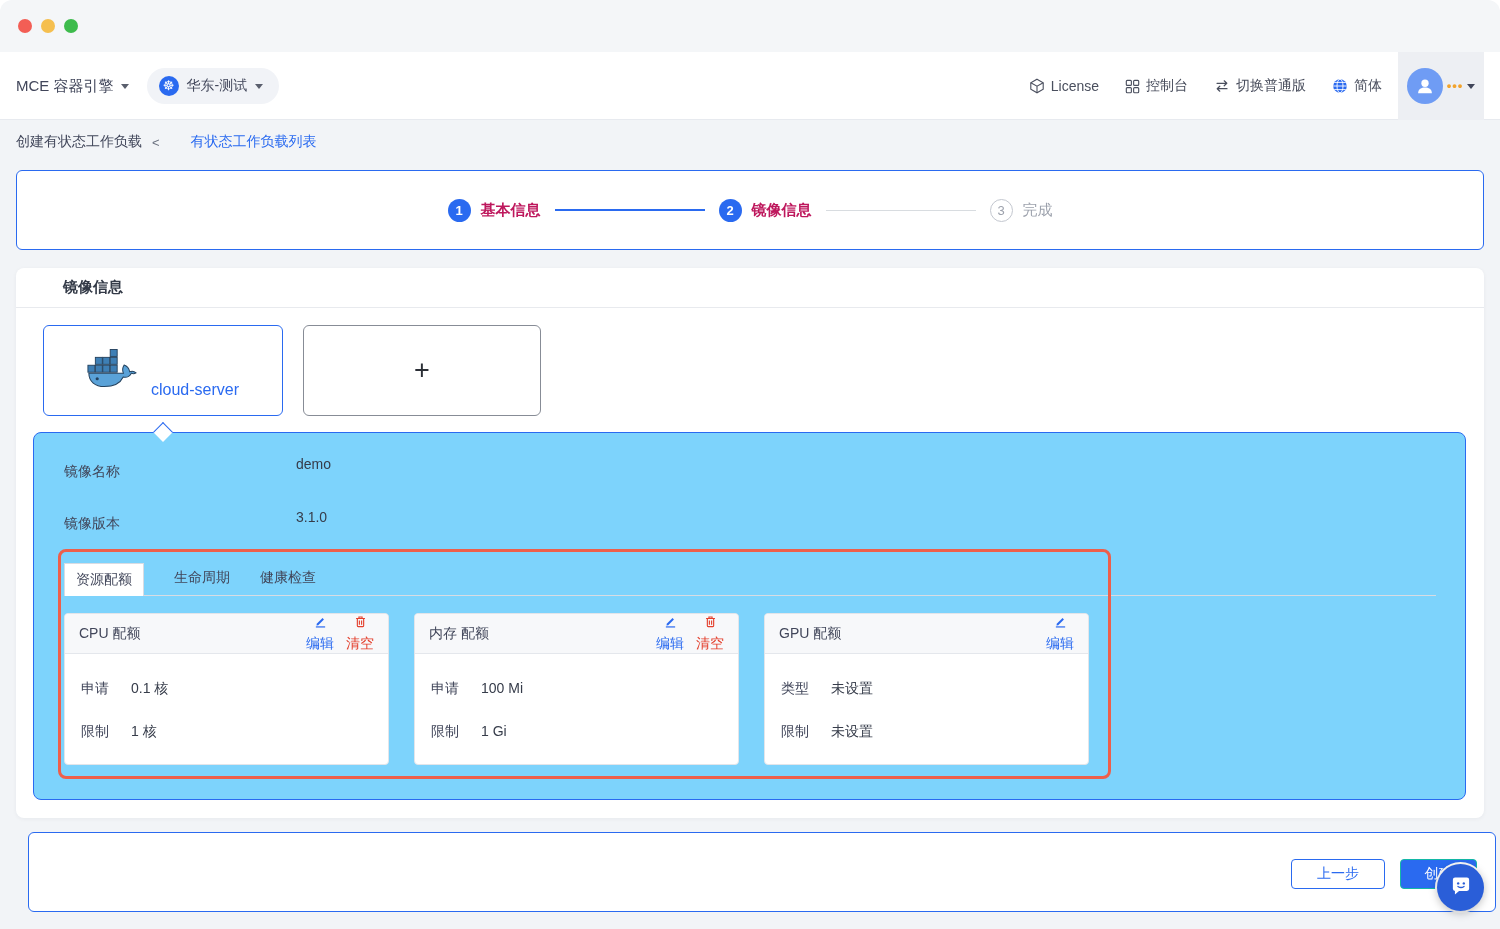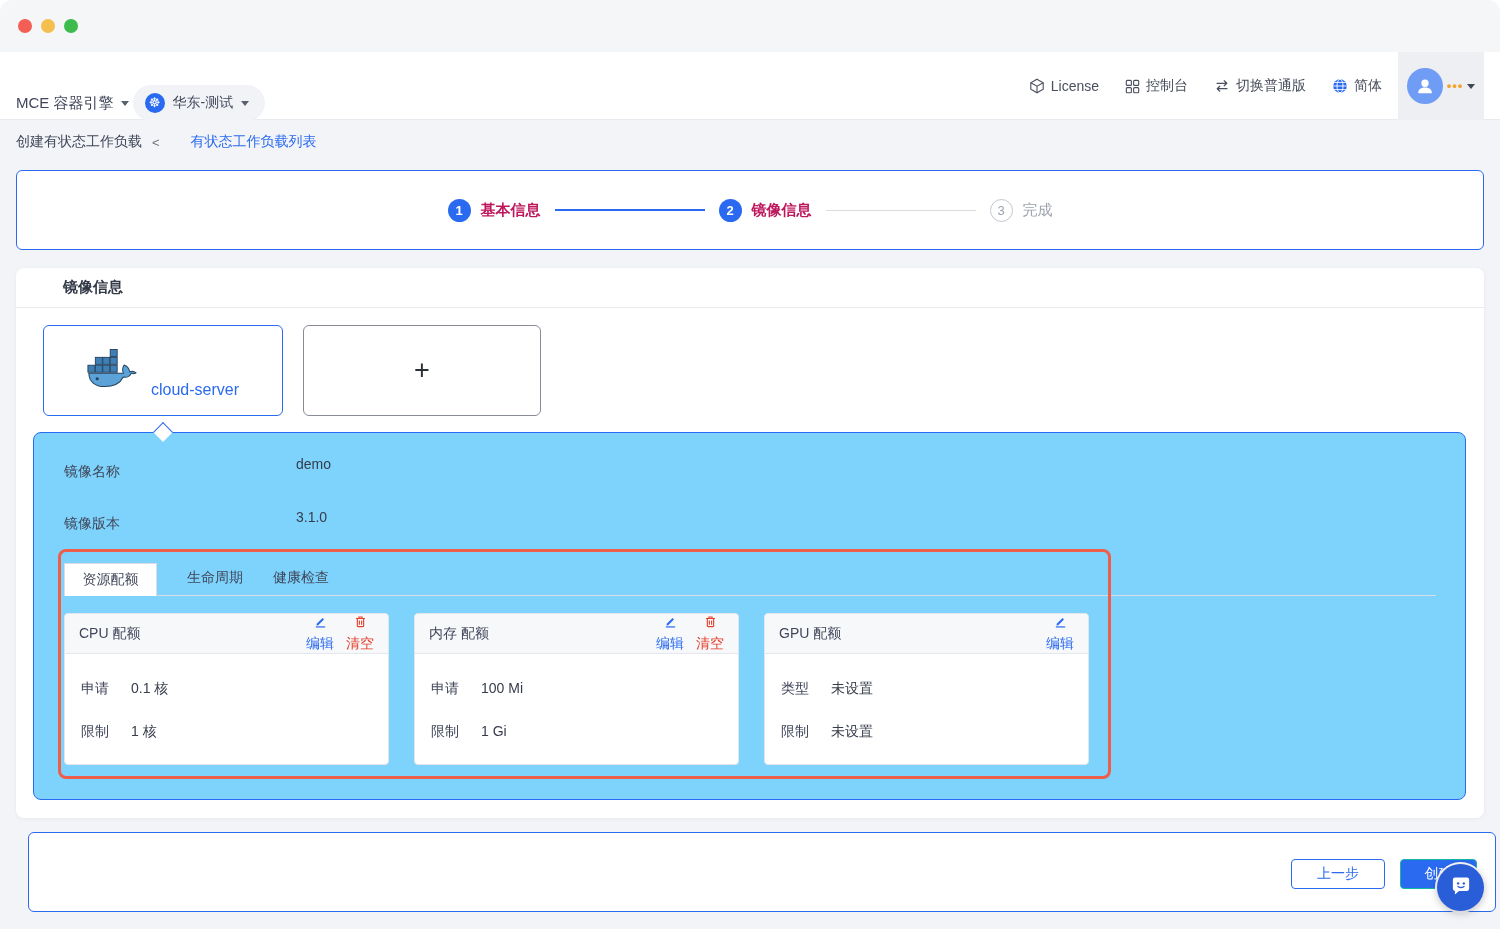--- a/index.html
+++ b/index.html
@@ -9,21 +9,21 @@
   
   .topbar { position:absolute; left:0; top:0; width:1500px; height:52px; background:#f4f6f8; border-radius:12px 12px 0 0; }
   .lights { position:absolute; left:18px; top:19px; display:flex; gap:9px; }
   .light { width:14px; height:14px; border-radius:50%; }
   .light.red { background:#f35e55; }
   .light.yellow { background:#f5bf4f; }
   .light.green { background:#3dbb4c; }
 
   
   .appheader { position:absolute; left:0; top:52px; width:1500px; height:68px; background:#ffffff; border-bottom:1px solid #e7eaef; }
-  .appheader-left { position:absolute; left:16px; top:17px; height:68px; display:flex; align-items:center; gap:4px; }
+  .appheader-left { position:absolute; left:16px; top:0; height:68px; display:flex; align-items:center; gap:18px; }
   .product { display:flex; align-items:center; gap:7px; font-size:15px; color:#41465a; cursor:pointer; }
   .caret { width:0; height:0; border-left:4.5px solid transparent; border-right:4.5px solid transparent; border-top:5.5px solid #5a5f6d; display:inline-block; }
   .cluster-pill { display:flex; align-items:center; gap:8px; background:#f1f3f7; border-radius:18px; height:36px; padding:0 16px 0 12px; font-size:14px; color:#41465a; cursor:pointer; }
   .k8s-badge { width:20px; height:20px; border-radius:50%; background:#2a6af0; color:#fff; font-size:13px; line-height:20px; text-align:center; }
   .appheader-right { position:absolute; right:118px; top:0; height:68px; display:flex; align-items:center; gap:26px; }
   .nav-item { display:flex; align-items:center; gap:6px; font-size:14px; color:#4a4f5e; cursor:pointer; white-space:nowrap; }
   .nav-item svg { display:block; }
   .avatar-panel { position:absolute; right:16px; top:0; width:86px; height:68px; background:#edeff3; display:flex; align-items:center; justify-content:center; gap:4px; cursor:pointer; }
   .avatar-circle { width:36px; height:36px; border-radius:50%; background:#6f9cf4; display:flex; align-items:center; justify-content:center; }
   .dots { color:#f2a32c; font-size:13px; letter-spacing:1px; font-weight:bold; line-height:10px; }
@@ -64,21 +64,21 @@
 
   .detail-panel { position:absolute; left:17px; top:164px; width:1433px; height:368px; border:1.5px solid #2a6af0; border-radius:8px; background:#7dd3fc; z-index:5; }
   .field-label { position:absolute; left:30px; font-size:14px; color:#41465a; }
   .field-value { position:absolute; left:262px; font-size:14px; color:#363c4a; }
   .fl-0 { top:30px; } .fv-0 { top:23px; }
   .fl-1 { top:82px; } .fv-1 { top:76px; }
 
   .tab-underline { position:absolute; left:30px; top:162px; width:1372px; height:1px; background:#d8dce3; z-index:1; }
   .tabs-row { position:absolute; left:30px; top:130px; display:flex; align-items:flex-end; z-index:3; }
   .tab { font-size:14px; color:#41465a; cursor:pointer; }
-  .tab.active { width:93px; height:33px; background:#fff; border:1px solid #d8dce3; border-bottom:none; display:flex; align-items:center; justify-content:center; }
+  .tab.active { width:80px; height:33px; background:#fff; border:1px solid #d8dce3; border-bottom:none; display:flex; align-items:center; justify-content:center; }
   .tab.plain { margin-left:30px; padding-bottom:9px; }
 
   .red-outline { position:absolute; left:24px; top:116px; width:1053px; height:230px; border:3px solid #ed5f4b; border-radius:8px; z-index:4; pointer-events:none; }
 
   .quota-card { position:absolute; top:180px; width:325px; height:152px; border:1px solid #e2e5ea; border-radius:4px; background:#fff; z-index:2; }
   .qc-0 { left:30px; } .qc-1 { left:380px; } .qc-2 { left:730px; }
   .quota-head { height:40px; background:#f7f8fa; border-bottom:1px solid #e4e7ec; border-radius:4px 4px 0 0; display:flex; align-items:center; justify-content:space-between; padding:0 14px; }
   .quota-title { font-size:14px; color:#41465a; }
   .quota-actions { display:flex; align-items:center; gap:12px; }
   .link-action { display:inline-flex; align-items:center; gap:4px; font-size:14px; cursor:pointer;flex-direction:column; }

